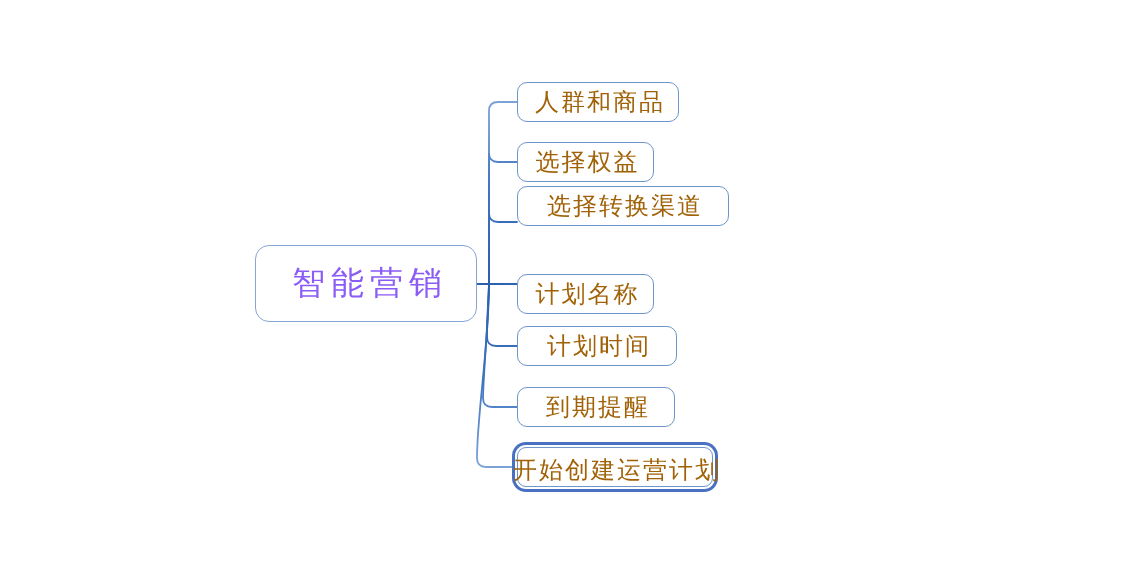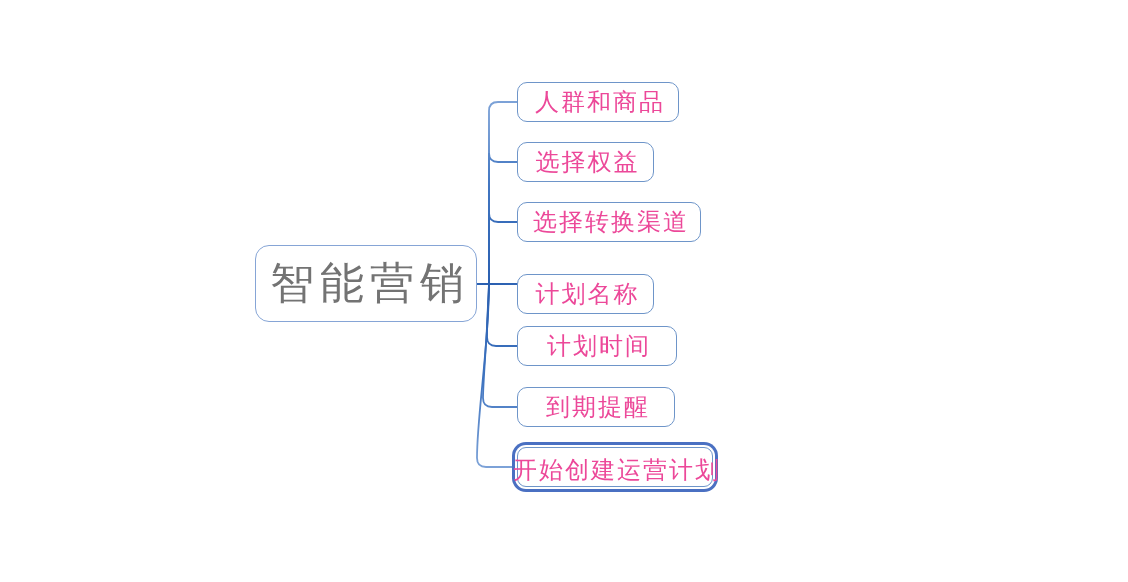--- a/index.html
+++ b/index.html
@@ -32,33 +32,33 @@
     white-space:nowrap;
     cursor:pointer;
   }
   #root-topic{
     left:255px;
     top:245px;
     width:222px;
     height:77px;
     border:1.5px solid #86a5d6;
     border-radius:14px;
-    font-size:44px;
+    font-size:33px;
     letter-spacing:6px;
-    color:#737373;
+    color:#8b5cf6;
     padding-left:8px; 
   }
   .child-topic{
     left:517px;
     height:40px;
     border:1.4px solid #6e95c9;
     border-radius:10px;
     font-size:24px;
     letter-spacing:2px;
-    color:#ec4899;
+    color:#a16207;
     padding-left:4px;
   }
   .child-topic.selected{
     border-color:#6e95c9;
     box-shadow:0 0 0 2px #ffffff, 0 0 0 5px #4a70c2;
     border-radius:9px;
   }
 </style>
 </head>
 <body>
@@ -88,21 +88,21 @@
     <span>智能营销</span>
   </div>
 
   <div id="children-container">
       <div class="topic child-topic" style="top: 82px; width: 162px;">
     <span>人群和商品</span>
   </div>
       <div class="topic child-topic" style="top: 142px; width: 137px;">
     <span>选择权益</span>
   </div>
-      <div class="topic child-topic" style="top: 202px; width: 184px;">
+      <div class="topic child-topic" style="top: 186px; width: 212px;">
     <span>选择转换渠道</span>
   </div>
       <div class="topic child-topic" style="top: 264px; width: 137px; margin-top: 10px;">
     <span>计划名称</span>
   </div>
       <div class="topic child-topic" style="top: 326px; width: 160px;">
     <span>计划时间</span>
   </div>
       <div class="topic child-topic" style="top: 387px; width: 158px;">
     <span>到期提醒</span>

